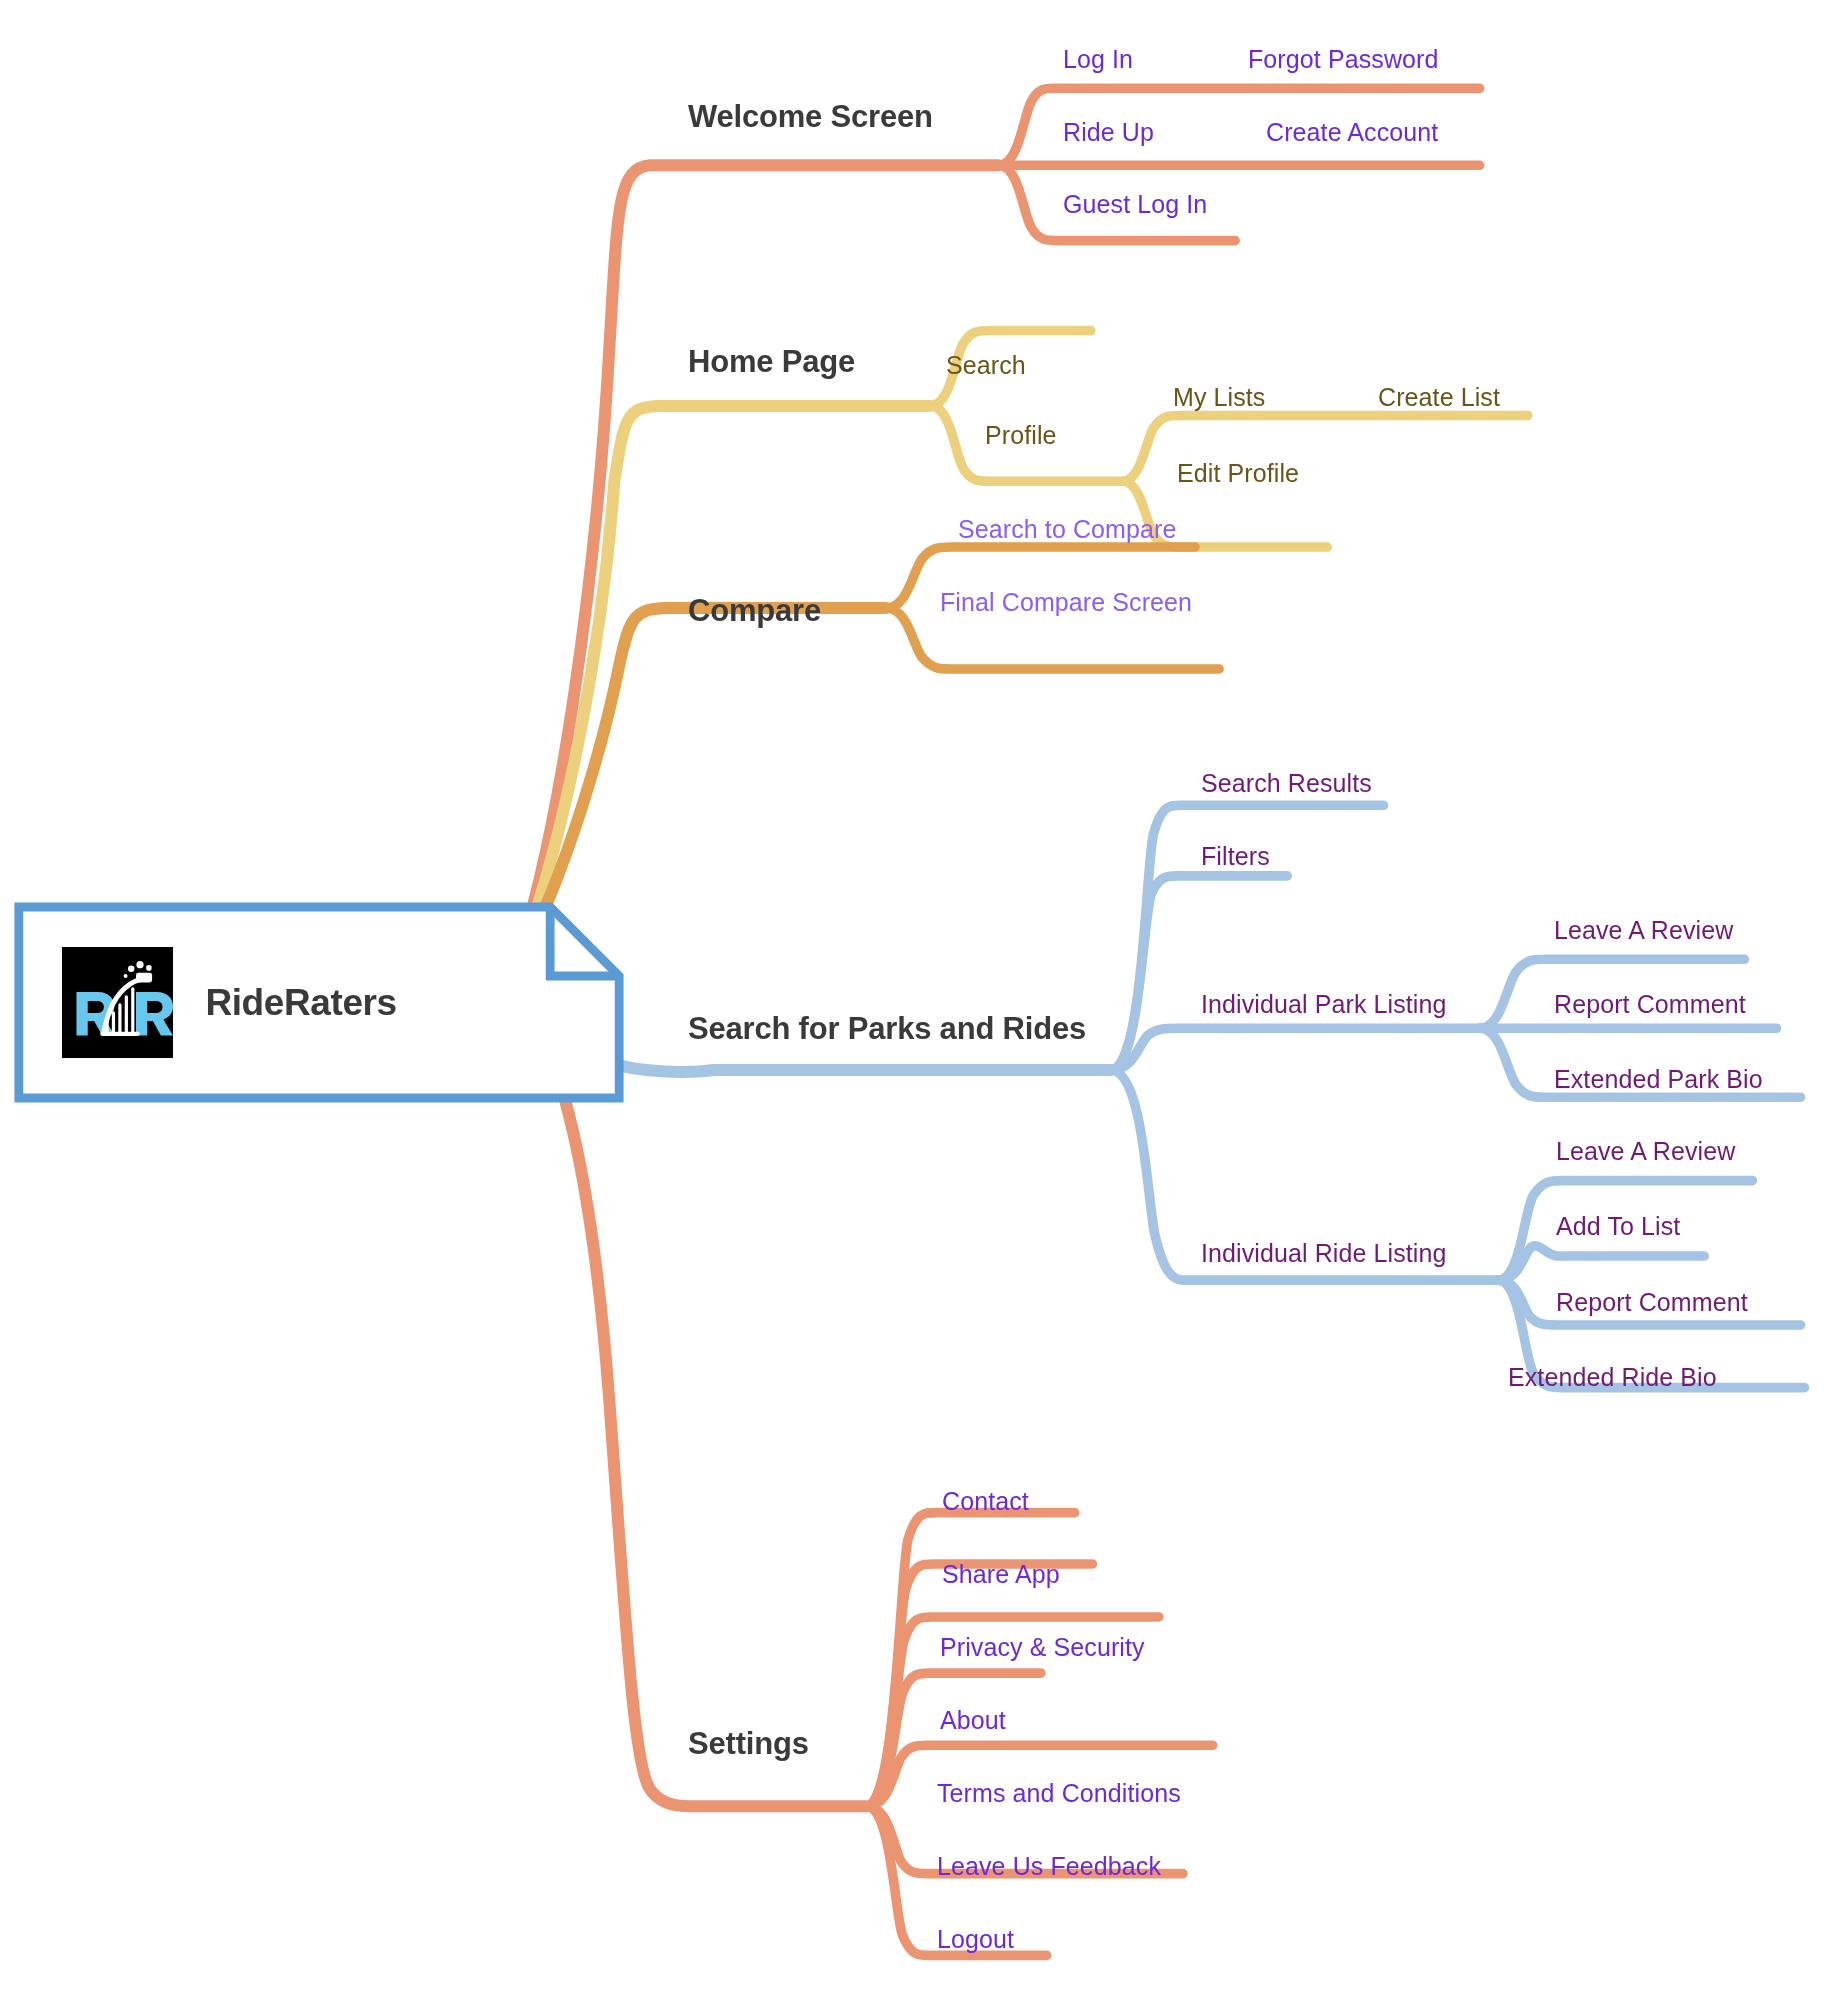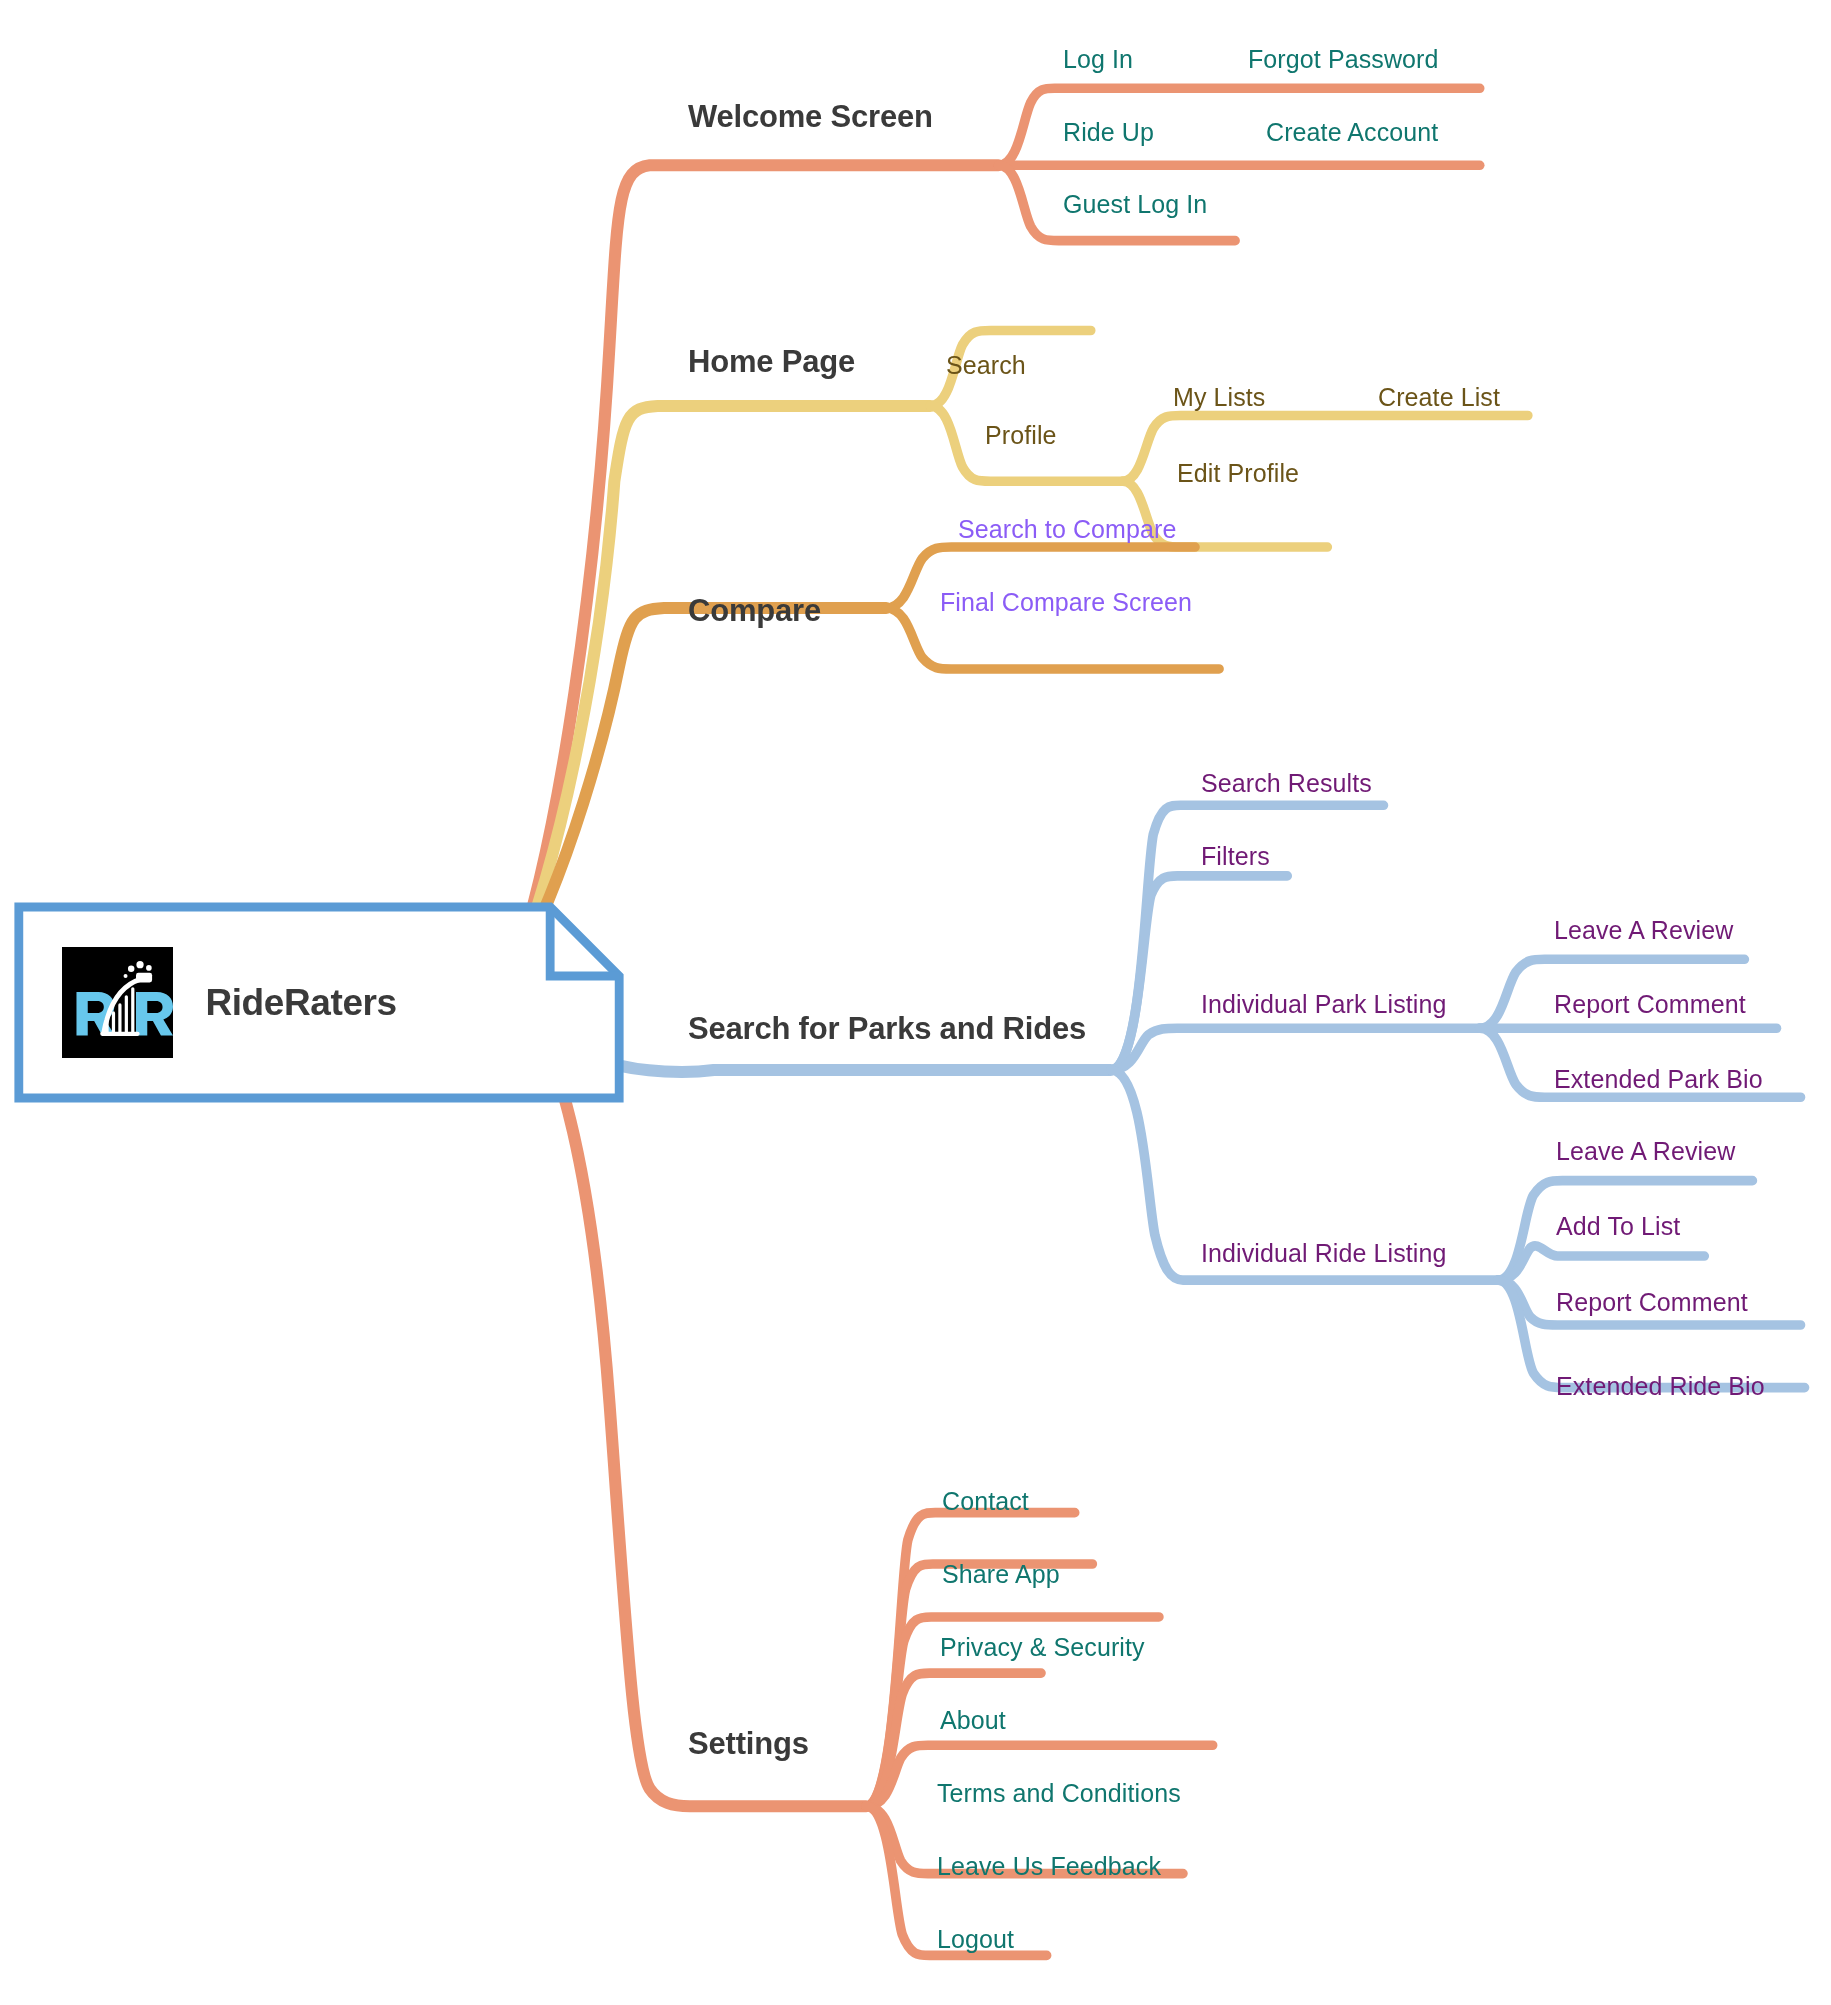--- a/index.html
+++ b/index.html
@@ -35,21 +35,21 @@
     font-weight: bold;
     color: #3a3a3a;
     letter-spacing: -0.2px;
   }
   
   .lvl2, .lvl3 {
     font-size: 25px;
     font-weight: normal;
     letter-spacing: 0.1px;
   }
-  .c-salmon { color: #0f766e; }
+  .c-salmon { color: #6d28d9; }
   .c-yellow { color: #6b5418; }
   .c-orange { color: #8b5cf6; }
   .c-blue   { color: #701a75; }
 
   
   #root-node {
     position: absolute;
     left: 14.4px;
     top: 882px;
     width: 610px;
@@ -220,21 +220,21 @@
   <div class="lbl lvl2 c-blue" style="left:1201px; top:771px;">Search Results</div>
   <div class="lbl lvl2 c-blue" style="left:1201px; top:844px;">Filters</div>
   <div class="lbl lvl2 c-blue" style="left:1201px; top:992px;">Individual Park Listing</div>
   <div class="lbl lvl3 c-blue" style="left:1554px; top:918px;">Leave A Review</div>
   <div class="lbl lvl3 c-blue" style="left:1554px; top:992px;">Report Comment</div>
   <div class="lbl lvl3 c-blue" style="left:1554px; top:1067px;">Extended Park Bio</div>
   <div class="lbl lvl2 c-blue" style="left:1201px; top:1241px;">Individual Ride Listing</div>
   <div class="lbl lvl3 c-blue" style="left:1556px; top:1139px;">Leave A Review</div>
   <div class="lbl lvl3 c-blue" style="left:1556px; top:1214px;">Add To List</div>
   <div class="lbl lvl3 c-blue" style="left:1556px; top:1290px;">Report Comment</div>
-  <div class="lbl lvl3 c-blue" style="left:1556px; top:1365px;margin-top:9px;">Extended Ride Bio</div>
+  <div class="lbl lvl3 c-blue" style="left:1508px; top:1365px;">Extended Ride Bio</div>
 
   <div class="lbl lvl1" style="left:688px; top:1728px;">Settings</div>
   <div class="lbl lvl2 c-salmon" style="left:942px; top:1489px;">Contact</div>
   <div class="lbl lvl2 c-salmon" style="left:942px; top:1562px;">Share App</div>
   <div class="lbl lvl2 c-salmon" style="left:940px; top:1635px;">Privacy &amp; Security</div>
   <div class="lbl lvl2 c-salmon" style="left:940px; top:1708px;">About</div>
   <div class="lbl lvl2 c-salmon" style="left:937px; top:1781px;">Terms and Conditions</div>
   <div class="lbl lvl2 c-salmon" style="left:937px; top:1854px;">Leave Us Feedback</div>
   <div class="lbl lvl2 c-salmon" style="left:937px; top:1927px;">Logout</div>
 

